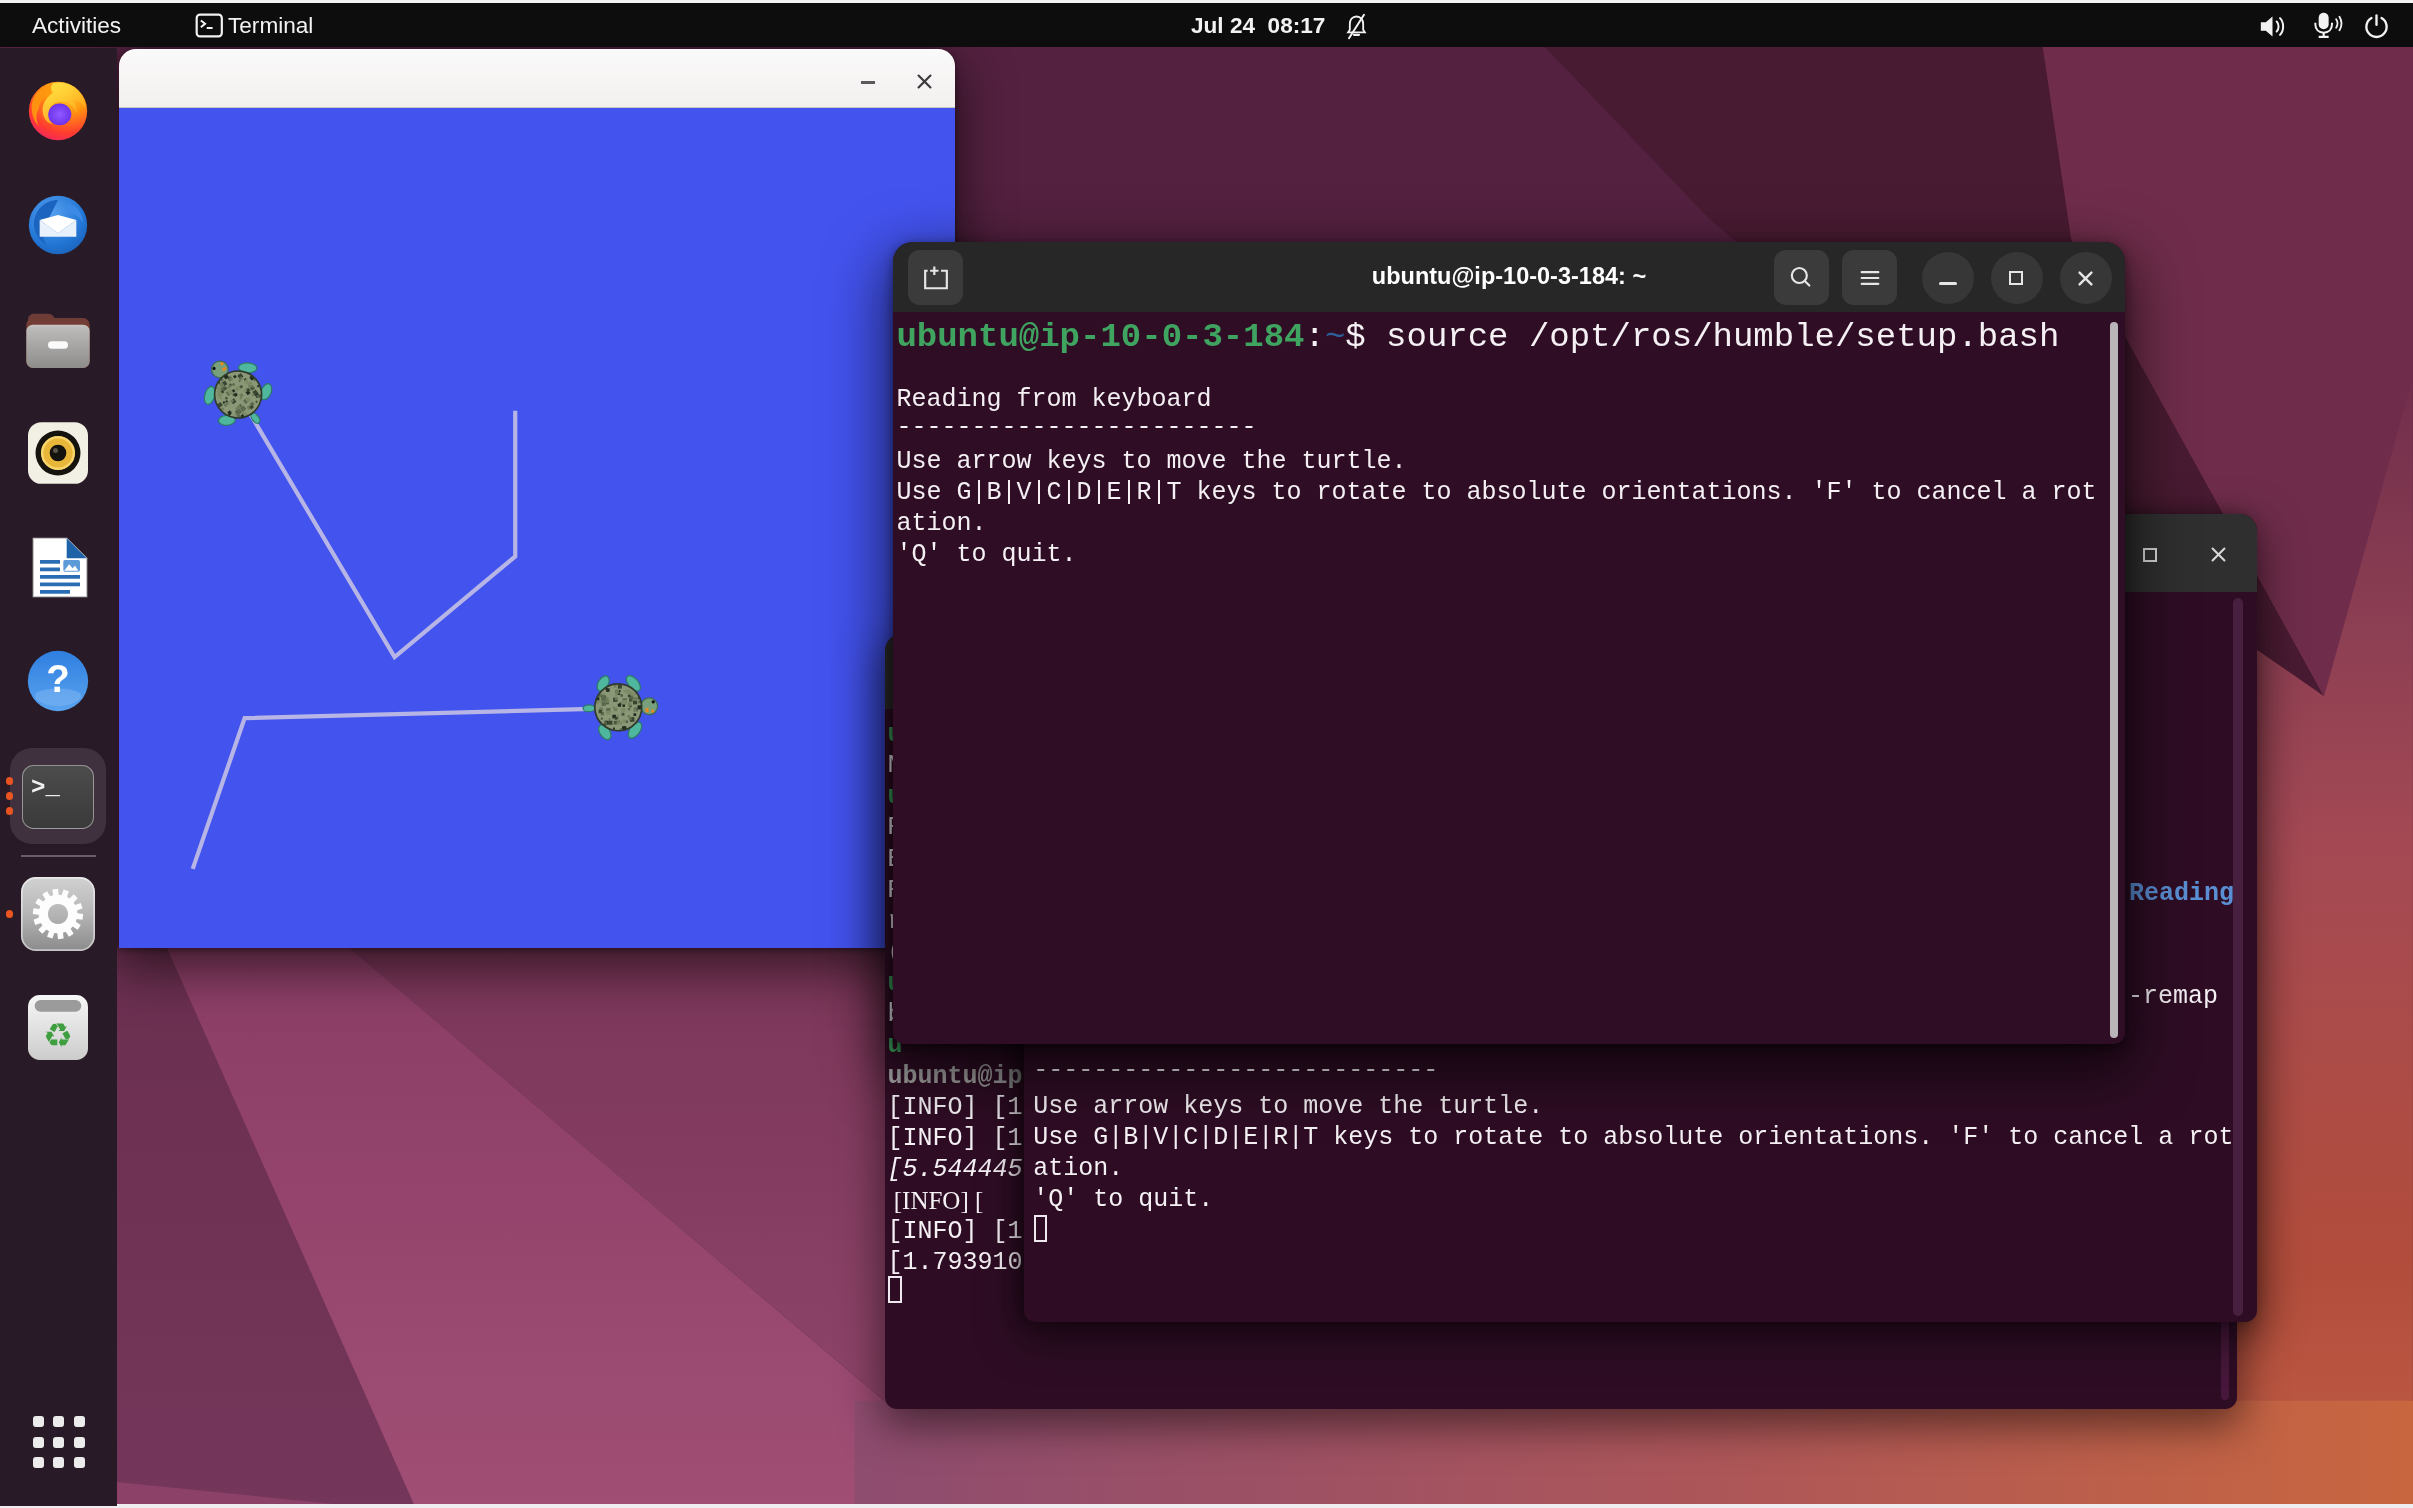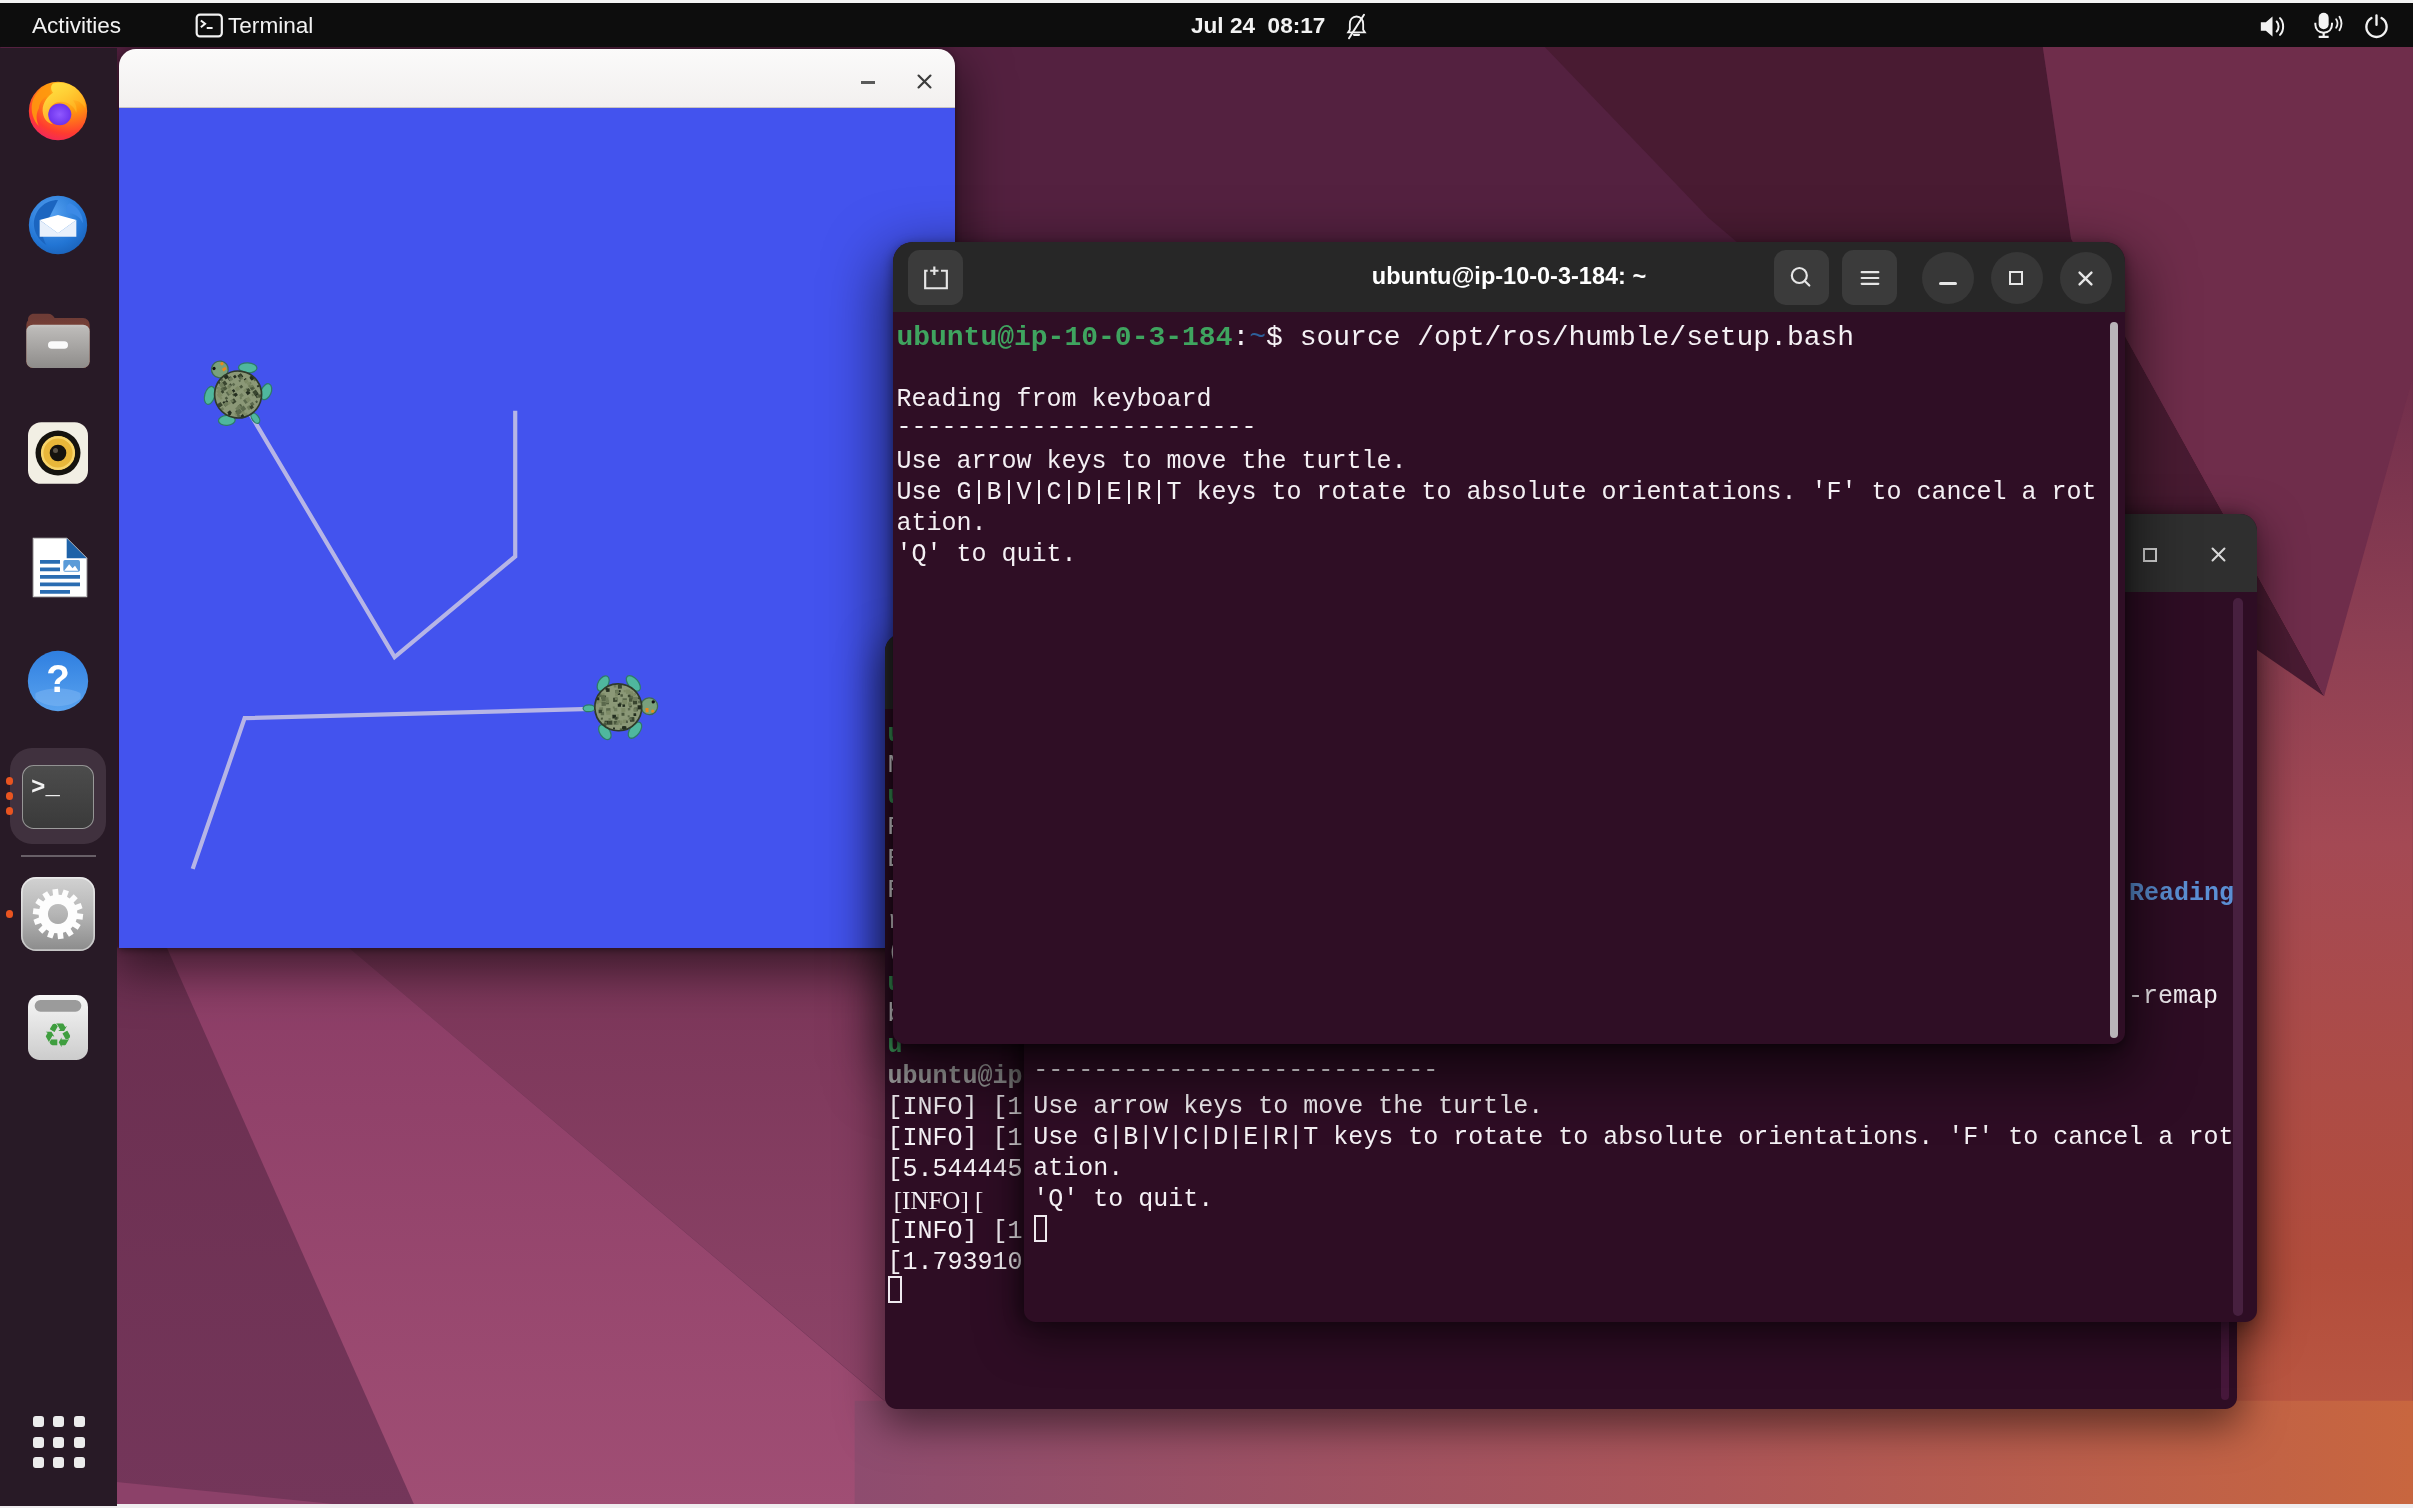--- a/index.html
+++ b/index.html
@@ -292,21 +292,21 @@
 <div style="position:absolute;left:2.5px;top:210px;font-family:'Liberation Mono',monospace;font-size:25px;line-height:31px;color:#f4f0f4;white-space:pre;">E</div>
 <div style="position:absolute;left:2.5px;top:241px;font-family:'Liberation Mono',monospace;font-size:25px;line-height:31px;color:#f4f0f4;white-space:pre;">R</div>
 <div style="position:absolute;left:2.5px;top:272px;font-family:'Liberation Mono',monospace;font-size:25px;line-height:31px;color:#f4f0f4;white-space:pre;">r</div>
 <div style="position:absolute;left:2.5px;top:303px;font-family:'Liberation Mono',monospace;font-size:25px;line-height:31px;color:#f4f0f4;white-space:pre;">(</div>
 <div style="position:absolute;left:2.5px;top:334px;font-family:'Liberation Mono',monospace;font-size:25px;line-height:31px;color:#f4f0f4;white-space:pre;"><span style="font-weight:700;color:#3fa45f;">u</span></div>
 <div style="position:absolute;left:2.5px;top:365px;font-family:'Liberation Mono',monospace;font-size:25px;line-height:31px;color:#f4f0f4;white-space:pre;">b</div>
 <div style="position:absolute;left:2.5px;top:396px;font-family:'Liberation Mono',monospace;font-size:25px;line-height:31px;color:#f4f0f4;white-space:pre;"><span style="font-weight:700;color:#3fa45f;">u</span></div>
 <div style="position:absolute;left:2.5px;top:427px;font-family:'Liberation Mono',monospace;font-size:25px;line-height:31px;color:#f4f0f4;white-space:pre;"><span style="font-weight:700;color:#a3a3a3;">ubuntu@ip</span></div>
 <div style="position:absolute;left:2.5px;top:458px;font-family:'Liberation Mono',monospace;font-size:25px;line-height:31px;color:#f4f0f4;white-space:pre;">[INFO] [1</div>
 <div style="position:absolute;left:2.5px;top:489px;font-family:'Liberation Mono',monospace;font-size:25px;line-height:31px;color:#f4f0f4;white-space:pre;">[INFO] [1</div>
-<div style="position:absolute;left:2.5px;top:520px;font-family:'Liberation Mono',monospace;font-size:25px;line-height:31px;color:#f4f0f4;white-space:pre;">[5.544445</div>
+<div style="position:absolute;left:2.5px;top:520px;font-family:'Liberation Mono',monospace;font-size:25px;line-height:31px;color:#f4f0f4;white-space:pre;font-style:italic;">[5.544445</div>
 <div style="position:absolute;left:2.5px;top:551px;font-family:Liberation Serif, serif;font-size:25px;line-height:31px;color:#f4f0f4;white-space:pre;"> [INFO] [</div>
 <div style="position:absolute;left:2.5px;top:582px;font-family:'Liberation Mono',monospace;font-size:25px;line-height:31px;color:#f4f0f4;white-space:pre;">[INFO] [1</div>
 <div style="position:absolute;left:2.5px;top:613px;font-family:'Liberation Mono',monospace;font-size:25px;line-height:31px;color:#f4f0f4;white-space:pre;">[1.793910</div>
 <div style="position:absolute;left:3.4px;top:642px;width:13.4px;height:27px;border:2.1px solid #efe9ef;"></div>
 </div>
 
 <div class="abs" style="left:1024px;top:514px;width:1233px;height:808px;z-index:4;
   background:#2e0d24;border-radius:17px 17px 11.7px 11.7px;
   box-shadow:0 13.4px 42px 3.4px rgba(0,0,0,0.5), -5px 0 15px rgba(0,0,0,0.35);">
   <div class="abs" style="left:0;top:0;width:1233px;height:78px;background:#2f2f2f;border-radius:17px 17px 0 0;"></div>
@@ -356,21 +356,21 @@
   <div class="abs" style="left:1098px;top:10px;width:52px;height:52px;background:#373737;border-radius:50%;"></div>
   <div class="abs" style="left:1116px;top:28.5px;width:14.2px;height:14.2px;border:2.1px solid #e6e6e6;"></div>
   <div class="abs" style="left:1167px;top:10px;width:52px;height:52px;background:#373737;border-radius:50%;"></div>
   <svg class="abs" style="left:1184px;top:28px;" width="17" height="17" viewBox="0 0 20 20">
     <path d="M3 3 L17 17 M17 3 L3 17" stroke="#e6e6e6" stroke-width="2.8" stroke-linecap="round"></path>
   </svg>
 
   <div class="abs" style="left:1217px;top:80px;width:7.5px;height:716px;background:#b9b5b9;border-radius:4.2px;"></div>
 </div>
 <div class="abs" style="left:893px;top:242px;width:1232px;height:802px;z-index:5;overflow:hidden;">
-<div style="position:absolute;left:3.4px;top:80px;font-family:'Liberation Mono',monospace;font-size:28px;line-height:31px;color:#f4f0f4;white-space:pre;"><span style="font-weight:700;color:#3fa45f;">ubuntu@ip-10-0-3-184</span>:<span style="color:#2d5f9a;">~</span>$ source /opt/ros/humble/setup.bash</div>
+<div style="position:absolute;left:3.4px;top:80px;font-family:'Liberation Mono',monospace;font-size:34px;line-height:31px;color:#f4f0f4;white-space:pre;"><span style="font-weight:700;color:#3fa45f;">ubuntu@ip-10-0-3-184</span>:<span style="color:#2d5f9a;">~</span>$ source /opt/ros/humble/setup.bash</div>
 <div style="position:absolute;left:3.4px;top:142px;font-family:'Liberation Mono',monospace;font-size:25px;line-height:31px;color:#f4f0f4;white-space:pre;">Reading from keyboard</div>
 <div style="position:absolute;left:3.4px;top:170px;font-family:'Liberation Mono',monospace;font-size:25px;line-height:31px;color:#f4f0f4;white-space:pre;">------------------------</div>
 <div style="position:absolute;left:3.4px;top:204px;font-family:'Liberation Mono',monospace;font-size:25px;line-height:31px;color:#f4f0f4;white-space:pre;">Use arrow keys to move the turtle.</div>
 <div style="position:absolute;left:3.4px;top:235px;font-family:'Liberation Mono',monospace;font-size:25px;line-height:31px;color:#f4f0f4;white-space:pre;">Use G|B|V|C|D|E|R|T keys to rotate to absolute orientations. 'F' to cancel a rot</div>
 <div style="position:absolute;left:3.4px;top:266px;font-family:'Liberation Mono',monospace;font-size:25px;line-height:31px;color:#f4f0f4;white-space:pre;">ation.</div>
 <div style="position:absolute;left:3.4px;top:297px;font-family:'Liberation Mono',monospace;font-size:25px;line-height:31px;color:#f4f0f4;white-space:pre;">'Q' to quit.</div>
 </div>
 <div class="abs" style="left:0;top:48px;width:117px;height:1458px;background:#281a26;z-index:6;"></div>
 <div class="abs" style="left:0;top:0;width:117px;height:1508px;z-index:7;">
 <svg class="abs" style="left:28px;top:81px;" width="60" height="60" viewBox="0 0 72 72">

